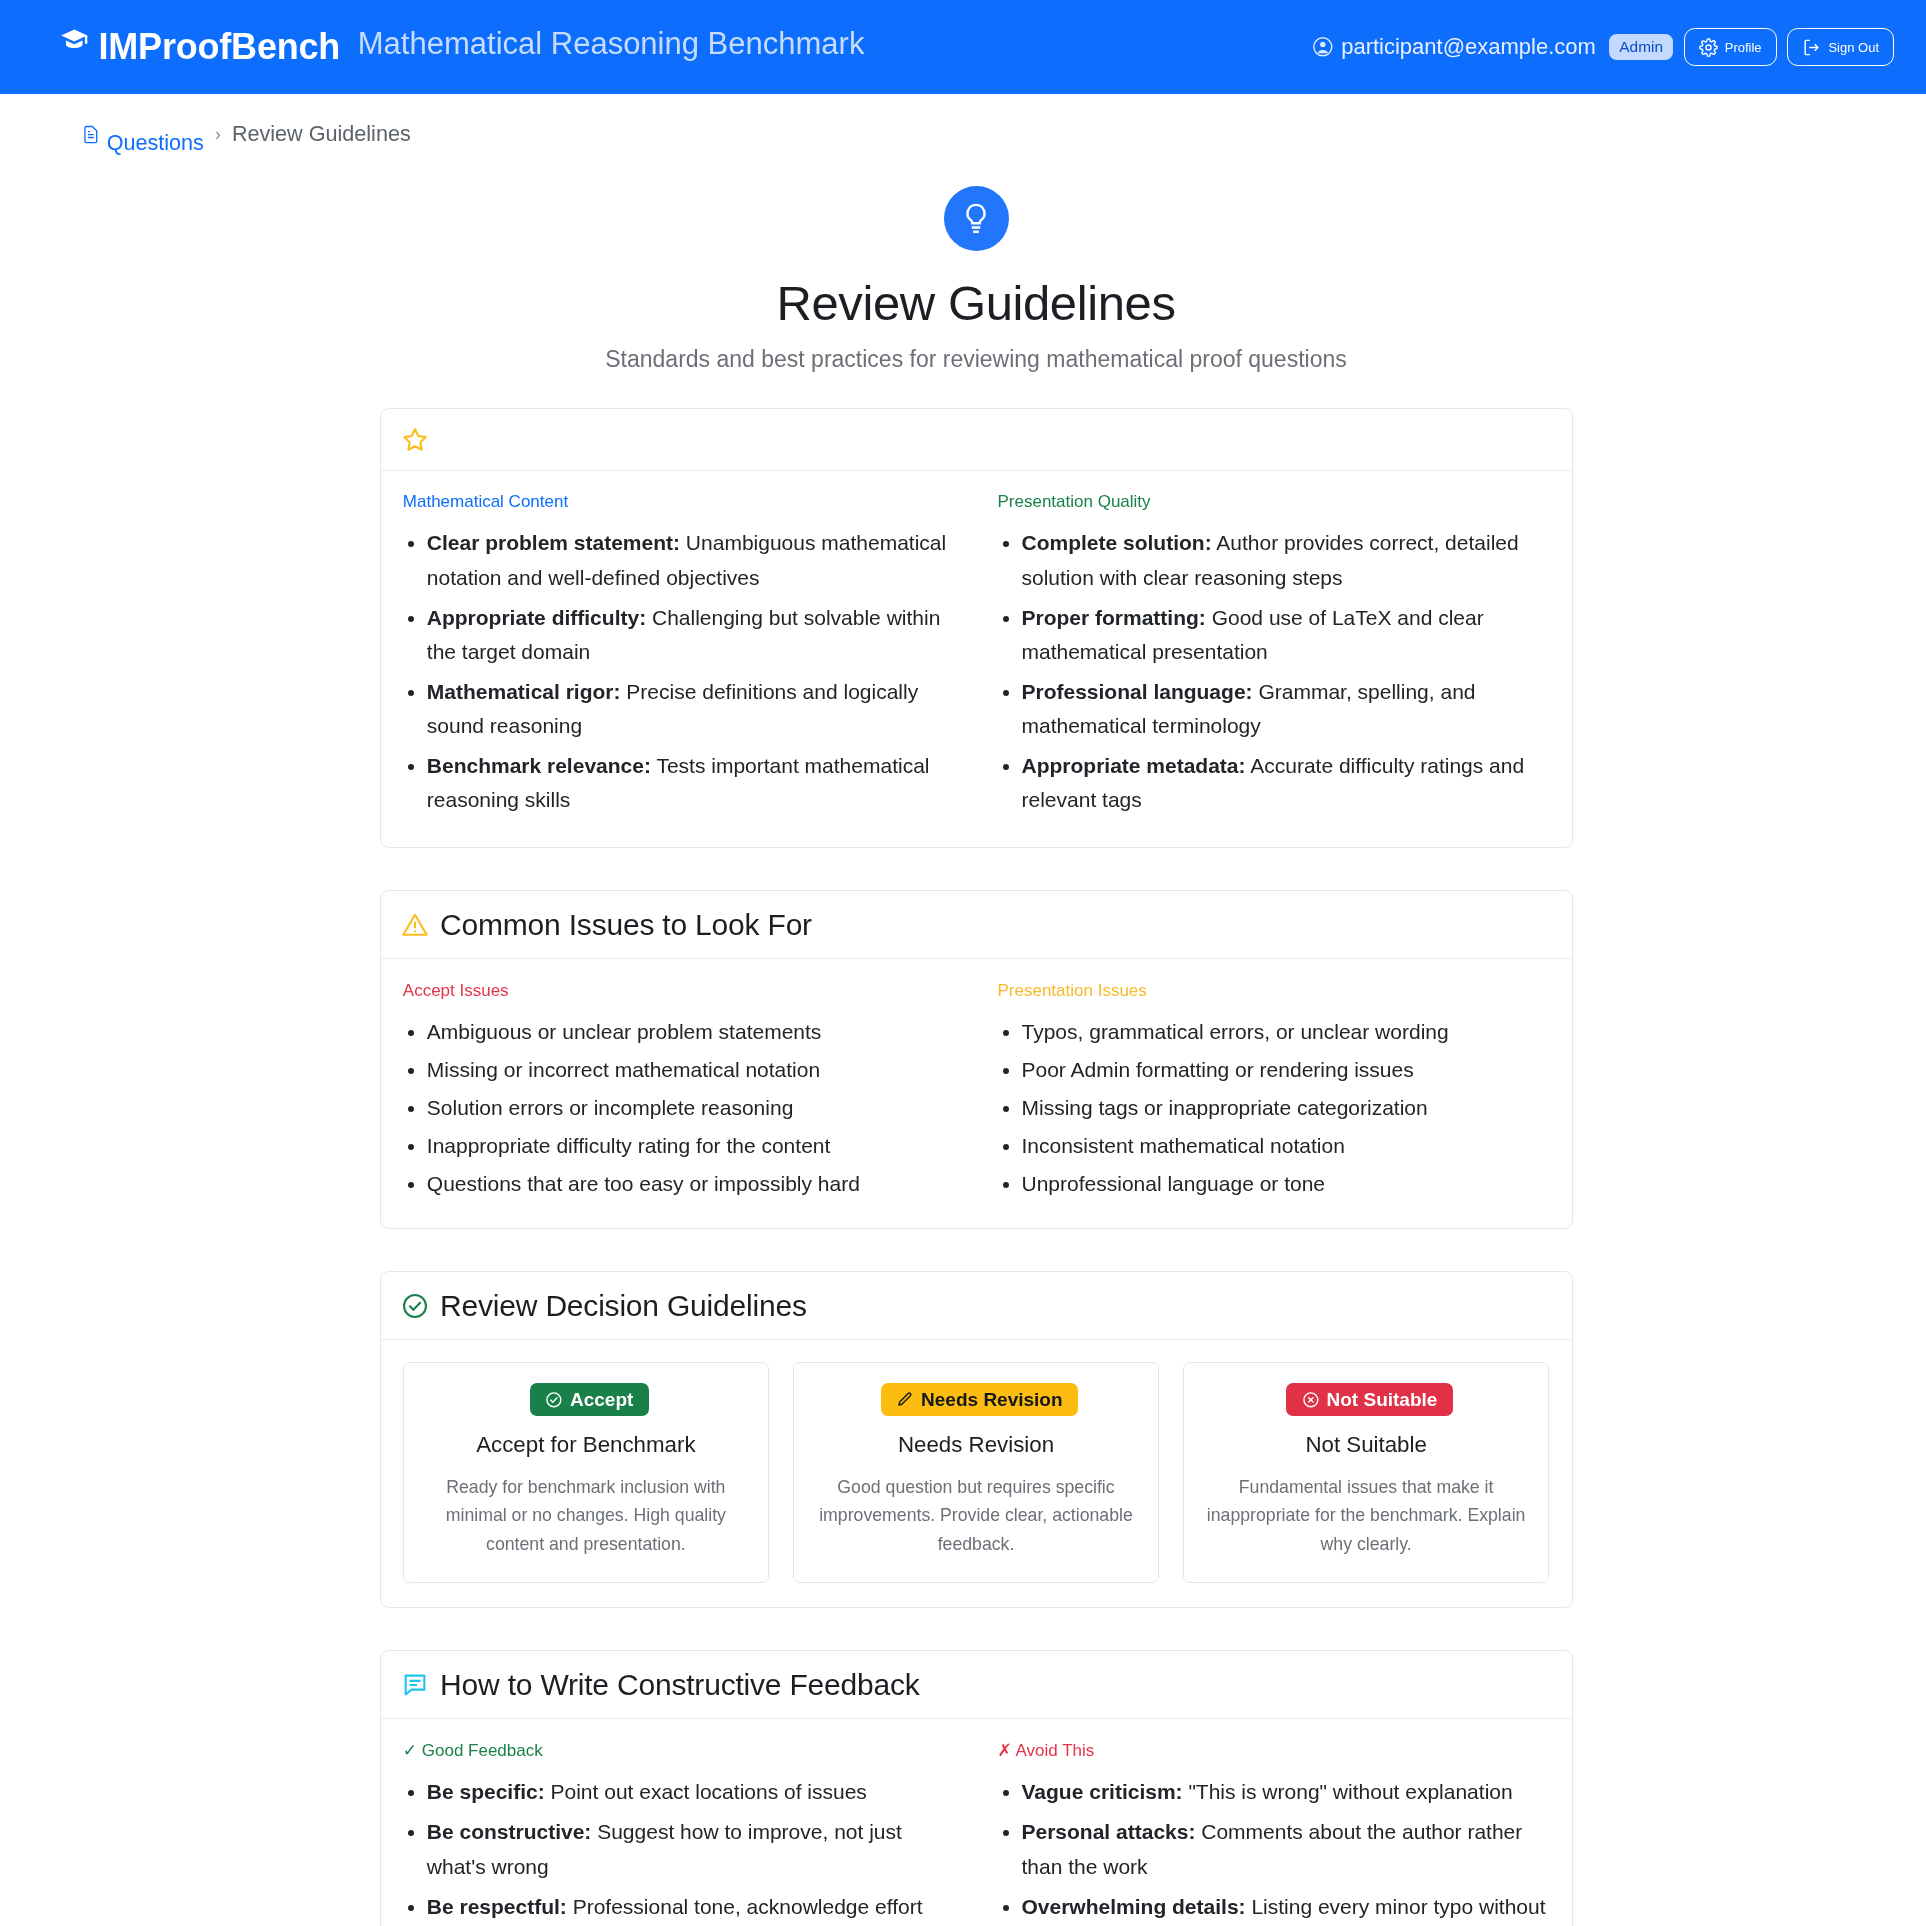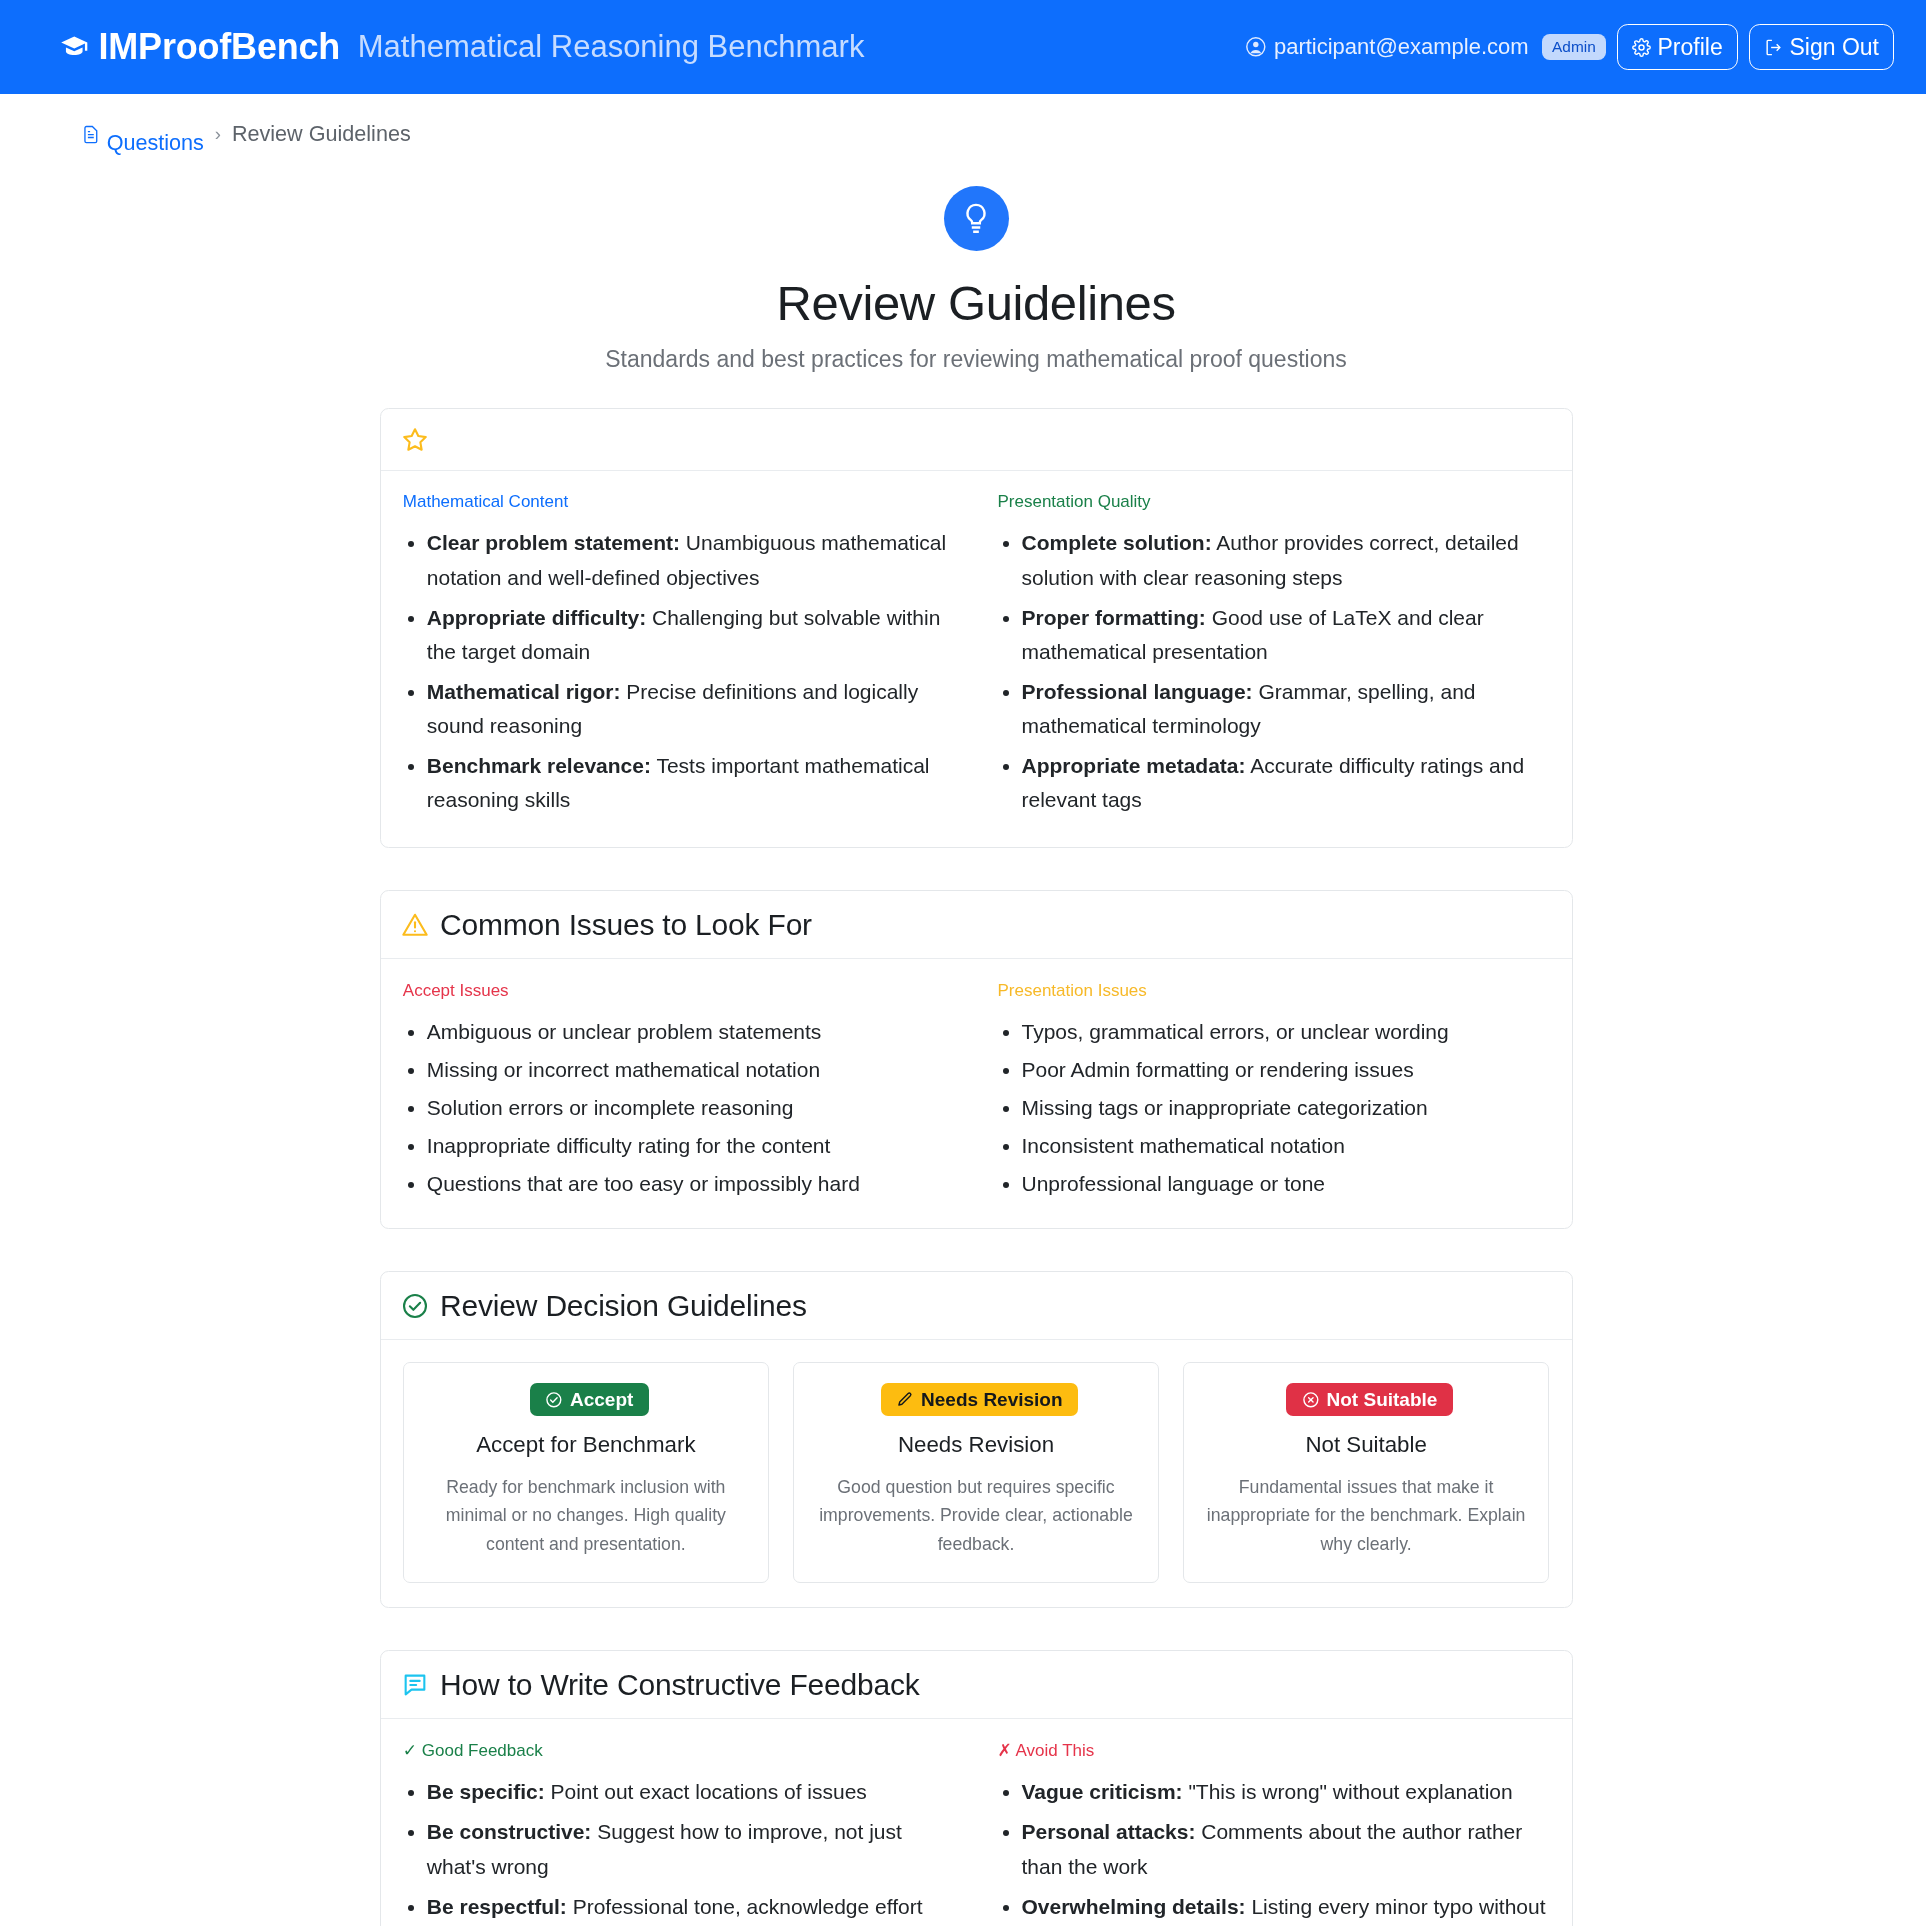--- a/index.html
+++ b/index.html
@@ -18,21 +18,21 @@
   .navbar {
     background: #0d6efd;
     height: 94px;
     display: flex;
     align-items: center;
     justify-content: space-between;
     padding: 0 58px 0 60px;
   }
   .brand {
     display: flex;
-    align-items: center;
+    align-items: flex-start;
     gap: 10px;
   }
   .brand-icon { width: 28.5px; height: 28.5px; display:block; }
   .brand-name {
     color: #ffffff;
     font-size: 36px;
     font-weight: 700;
     letter-spacing: -0.2px;
     white-space: nowrap;
   }
@@ -67,21 +67,21 @@
     margin-left: 6.2px;
     line-height: 1;
   }
   .nav-btn {
     display: flex;
     align-items: center;
     gap: 7px;
     border: 1.2px solid #ffffff;
     border-radius: 10.8px;
     color: #ffffff;
-    font-size: 23px;
+    font-size: 13px;
     padding: 8.5px 14px;
     background: transparent;
     white-space: nowrap;
     cursor: pointer;
   }
   .nav-btn svg { width: 19px; height: 19px; display:block; }
 
   
   .breadcrumb {
     display: flex;

